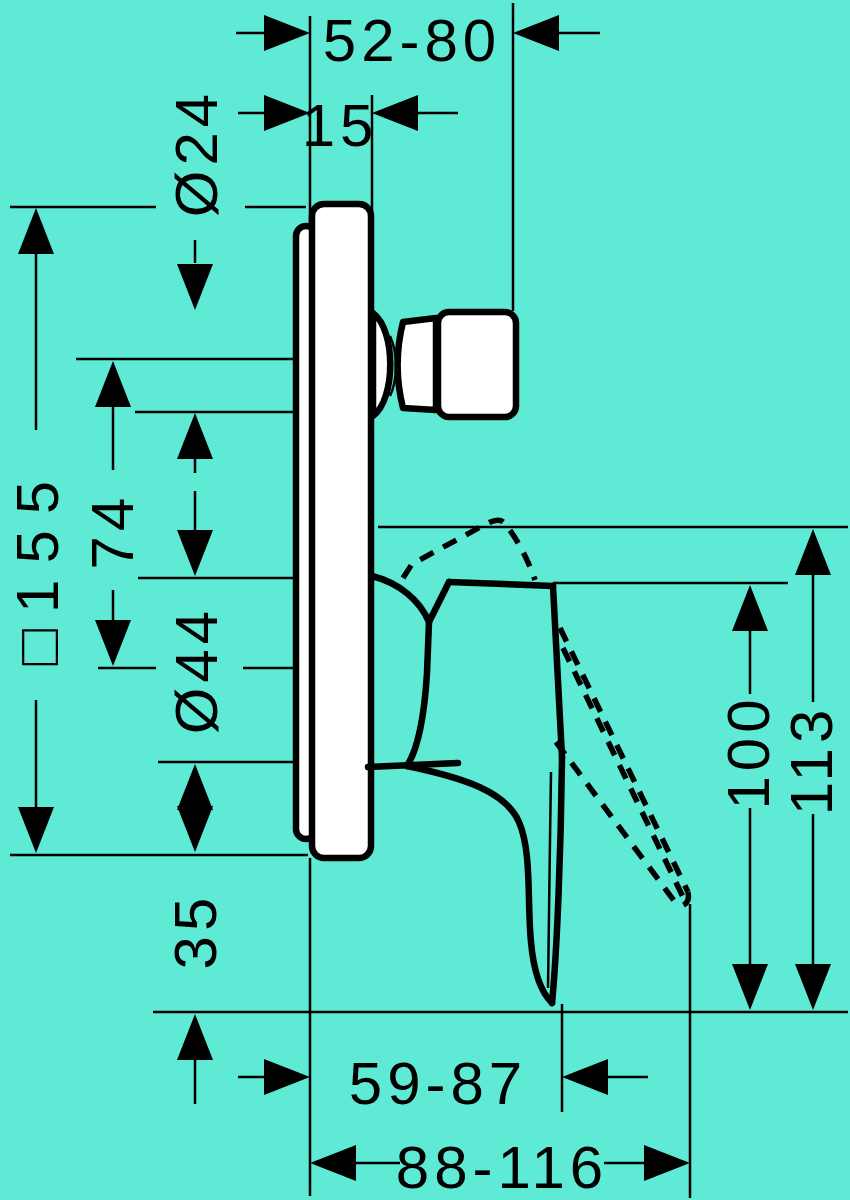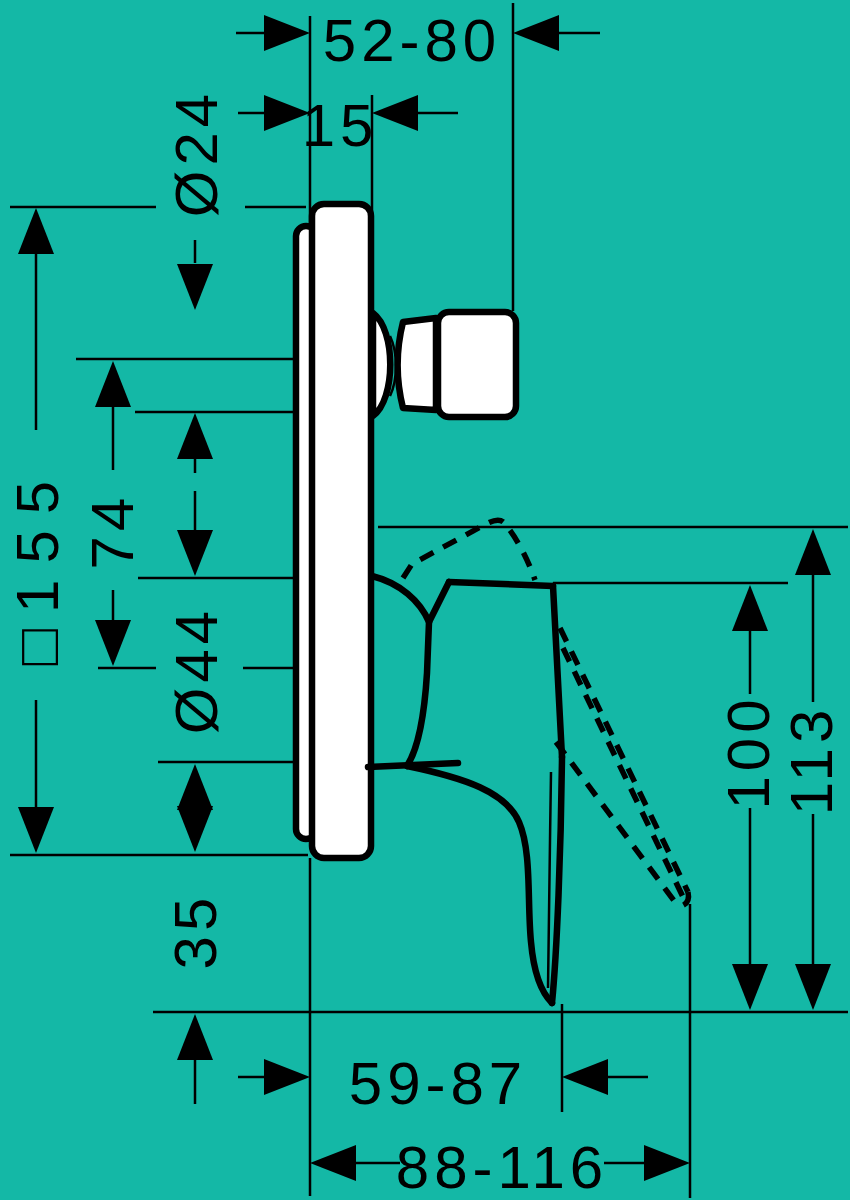--- a/index.html
+++ b/index.html
@@ -3,21 +3,21 @@
 <meta charset="utf-8">
 <style>
   html, body {
     margin: 0;
     padding: 0;
     background: #ffffff;
   }
   .stage {
     width: 850px;
     height: 1200px;
-    background: #14b8a6;
+    background: #5eead4;
     position: relative;
     overflow: hidden;
   }
   svg { display: block; }
   
   .xline {
     stroke: #000000;
     stroke-width: 2.5;
     fill: none;
   }

